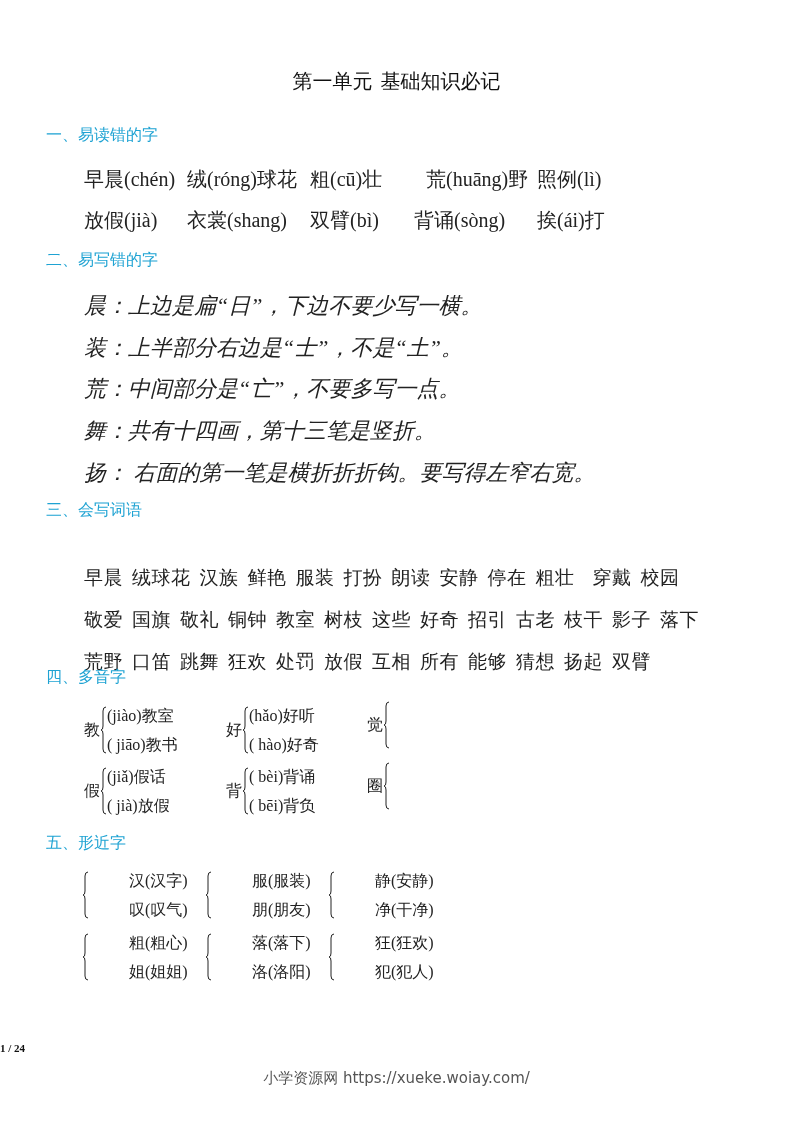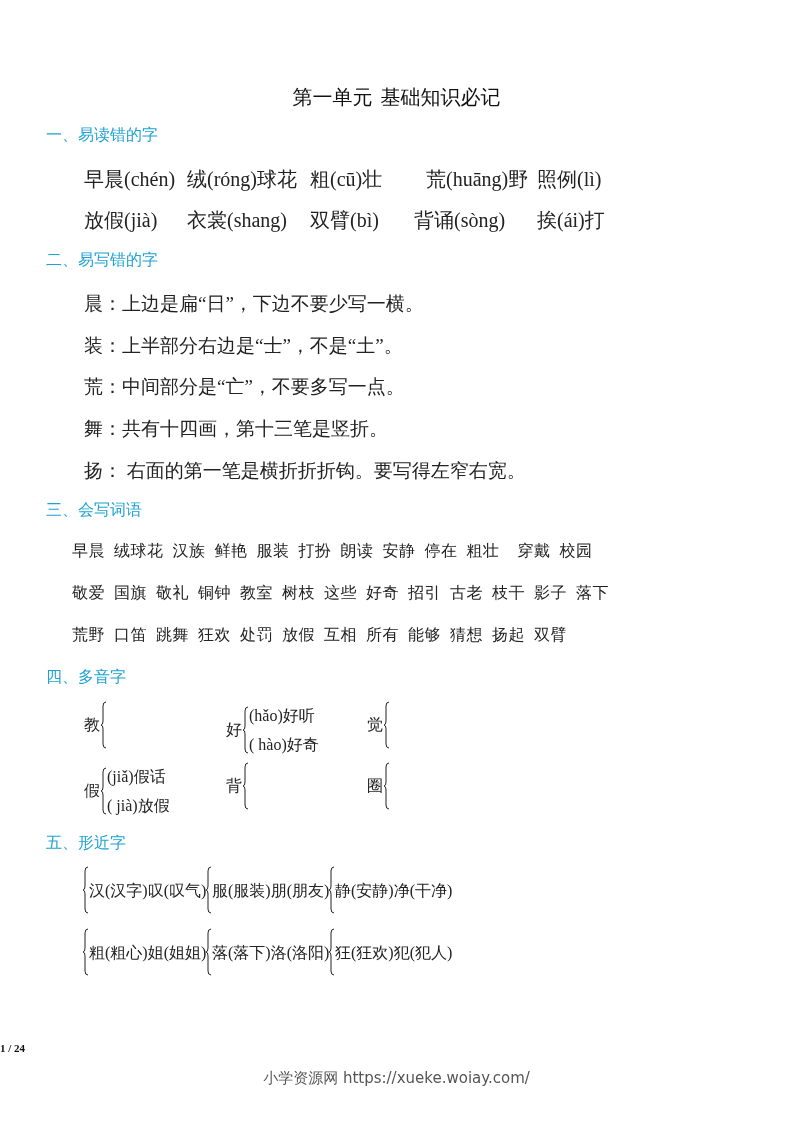--- a/index.html
+++ b/index.html
@@ -1,33 +1,33 @@
 <!DOCTYPE html>
 <html><head>
 <meta charset="utf-8">
 <style>
   html, body { margin: 0; padding: 0; background: #ffffff; }
   body { width: 793px; height: 1122px; position: relative; overflow: hidden;
          font-family: "Liberation Serif", "DejaVu Serif", serif; color: #222; }
-  .title { position: absolute; top: 84px; left: 0; width: 793px; text-align: center;
+  .title { position: absolute; top: 68px; left: 0; width: 793px; text-align: center;
            font-family: "DejaVu Sans", sans-serif; font-size: 20px; color: #111; }
   .title .gap { display: inline-block; width: 8px; }
   .h { position: absolute; left: 46px; font-family: "DejaVu Sans", sans-serif;
        font-size: 16px; color: #1fa3d3; }
   .py-item { position: absolute; white-space: nowrap; font-size: 20px; }
-  .line { position: absolute; left: 84px; font-size: 19px; white-space: nowrap; }
-  .words { position: absolute; left: 72px; font-size: 16px; white-space: nowrap; letter-spacing: 0.5px; }
+  .line { position: absolute; left: 84px; font-size: 22px; white-space: nowrap; font-style: italic; }
+  .words { position: absolute; left: 84px; font-size: 19px; white-space: nowrap; letter-spacing: 0.5px; margin-top: 24px; }
   .words span { margin-right: 9px; }
   .poly { position: absolute; display: flex; align-items: center; font-size: 16px; }
   .poly .ch { font-size: 16px; margin-right: 1px; }
   .brace { display: inline-block; width: 6px; height: 48px; position: relative; }
   .brace svg { position: absolute; left: 0; top: 0; }
   .poly .opts { display: flex; flex-direction: column; line-height: 29px; }
   .sim { position: absolute; display: flex; align-items: center; font-size: 16px; }
-  .sim .opts { display: flex; flex-direction: row; line-height: 29px; }
+  .sim .opts { display: flex; flex-direction: column; line-height: 29px; margin-left: 40px; }
   .pager { position: absolute; top: 1042px; left: 0; width: 793px; text-align: left;
            font-size: 11px; font-weight: bold; color: #111; }
   .footer { position: absolute; top: 1069px; left: 0; width: 793px; text-align: center;
             font-family: "DejaVu Sans", sans-serif; font-size: 15px; color: #555; }
 </style>
 </head>
 <body>
 
 <div class="title">
   <span>第一单元</span><span class="gap"></span><span>基础知识必记</span>
@@ -67,20 +67,24 @@
 
 <div class="h" style="top:667px">四、多音字</div>
 
 <div class="poly" style="top:701px;left:84px">
   <span class="ch">教</span>
   <span class="brace">
       <svg width="6" height="48" viewBox="0 0 6 48">
         <path d="M5 1 Q2 1 2 5 L2 20 Q2 24 0 24 Q2 24 2 28 L2 43 Q2 47 5 47" fill="none" stroke="#222" stroke-width="1"></path>
       </svg>
     </span>
+  <span class="opts">
+      <span>(jiào)教室</span>
+      <span>( jiāo)教书</span>
+    </span>
 </div>
 <div class="poly" style="top:701px;left:226px">
   <span class="ch">好</span>
   <span class="brace">
       <svg width="6" height="48" viewBox="0 0 6 48">
         <path d="M5 1 Q2 1 2 5 L2 20 Q2 24 0 24 Q2 24 2 28 L2 43 Q2 47 5 47" fill="none" stroke="#222" stroke-width="1"></path>
       </svg>
     </span>
   <span class="opts">
       <span>(hǎo)好听</span>
@@ -107,20 +111,24 @@
       <span>( jià)放假</span>
     </span>
 </div>
 <div class="poly" style="top:762px;left:226px">
   <span class="ch">背</span>
   <span class="brace">
       <svg width="6" height="48" viewBox="0 0 6 48">
         <path d="M5 1 Q2 1 2 5 L2 20 Q2 24 0 24 Q2 24 2 28 L2 43 Q2 47 5 47" fill="none" stroke="#222" stroke-width="1"></path>
       </svg>
     </span>
+  <span class="opts">
+      <span>( bèi)背诵</span>
+      <span>( bēi)背负</span>
+    </span>
 </div>
 <div class="poly" style="top:762px;left:367px">
   <span class="ch">圈</span>
   <span class="brace">
       <svg width="6" height="48" viewBox="0 0 6 48">
         <path d="M5 1 Q2 1 2 5 L2 20 Q2 24 0 24 Q2 24 2 28 L2 43 Q2 47 5 47" fill="none" stroke="#222" stroke-width="1"></path>
       </svg>
     </span>
 </div>
 

